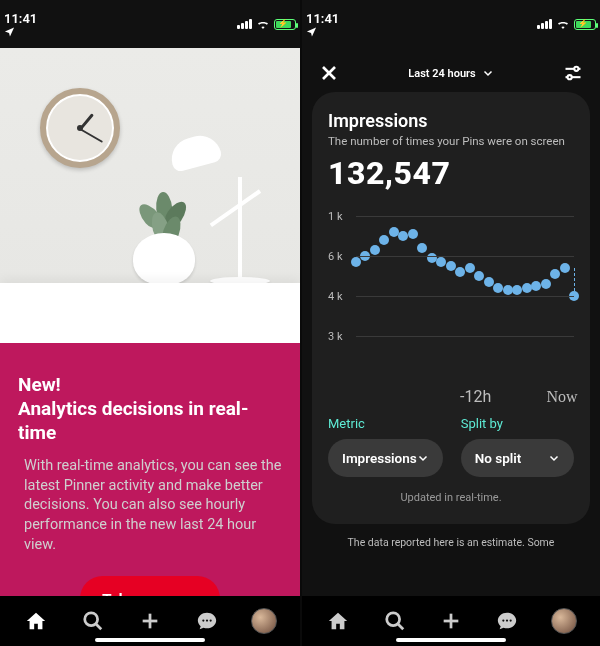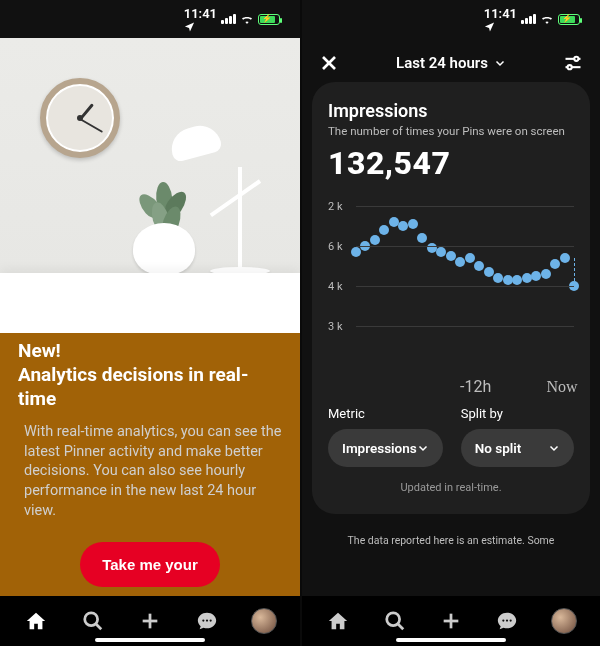--- a/index.html
+++ b/index.html
@@ -12,22 +12,22 @@
   .wrap { display: flex; width: 600px; height: 646px; }
   .phone {
     width: 300px; height: 646px; background: #111;
     position: relative; overflow: hidden;
     display: flex; flex-direction: column;
   }
   .phone + .phone { border-left: 2px solid #0a0a0a; }
 
   
   .status {
-    height: 38px; color: #fff; display: flex; justify-content: flex-end;
-    align-items: center; padding: 0 20px; font-size: 13px; font-weight: 600;
+    height: 48px; color: #fff; display: flex; justify-content: space-between;
+    align-items: center; padding: 0 4px; font-size: 13px; font-weight: 600;
   }
   .status .right { display: flex; align-items: center; gap: 4px; }
   .bars { display: inline-flex; align-items: flex-end; gap: 1px; }
   .bars span { width: 3px; background: #fff; display: inline-block; border-radius: 1px; }
   .bars span:nth-child(1){height:4px}.bars span:nth-child(2){height:6px}
   .bars span:nth-child(3){height:8px}.bars span:nth-child(4){height:10px}
   .wifi { width:14px; height:10px; }
   .battery {
     width: 22px; height: 11px; border: 1px solid #5eff7a; border-radius: 3px;
     position: relative; display: inline-flex; align-items: center; padding:1px;
@@ -60,65 +60,65 @@
   .pot{position:absolute;right:105px;bottom:58px;width:62px;height:52px;background:#fff;border-radius:50% 50% 45% 45%;box-shadow:0 2px 3px rgba(0,0,0,0.12);}
   .plant{position:absolute;right:110px;bottom:100px;width:52px;height:55px;}
   .leaf{position:absolute;width:16px;height:28px;background:#6b8a6b;border-radius:50% 50% 50% 50% / 60% 60% 40% 40%;}
   .leaf.l1{left:18px;top:4px;transform:rotate(-5deg);}
   .leaf.l2{left:4px;top:14px;transform:rotate(-40deg);background:#7a977a;}
   .leaf.l3{left:30px;top:12px;transform:rotate(35deg);background:#5c7a5c;}
   .leaf.l4{left:14px;top:24px;transform:rotate(-15deg);background:#85a085;}
   .leaf.l5{left:26px;top:28px;transform:rotate(20deg);}
 
   .promo {
-    background:#a16207; color:#fff; padding:6px 18px 24px;
+    background:#be185d; color:#fff; padding:30px 18px 24px;
     position:absolute; left:0; right:0; bottom:0; top:295px;
   }
   .promo .lead { font-size:19px; font-weight:700; line-height:1.25;}
   .promo .body { font-size:14.5px; color:#cfcfcf; margin-top:12px; line-height:1.35;margin-left:6px;}
   .cta {
     background:#e60023; color:#fff; border:none; display:block;
     margin:22px auto 0; padding:14px 22px; border-radius:26px;
     font-size:15px; font-weight:700;
   }
 
   
   .hdr {
     display:flex; align-items:center; justify-content:space-between;
     padding:14px 16px 8px; color:#fff;
   }
-  .hdr .mid { font-size:15px; font-weight:600; display:flex; align-items:center; gap:6px;}
+  .hdr .mid { font-size:11px; font-weight:600; display:flex; align-items:center; gap:6px;}
   .xbtn, .tune { width:22px; height:22px; display:flex; align-items:center; justify-content:center;}
 
   .card {
     background:#1f1f1f; margin:0 10px; border-radius:23px;
     padding:18px 16px 20px; color:#fff;
   }
   .card h2 { font-size:18px; font-weight:600; }
   .sub { font-size:11.5px; color:#bdbdbd; margin-top:3px;}
   .big { font-size:32px; font-weight:800; margin-top:6px; letter-spacing:0.5px;}
 
   .chart-area { position:relative; height:200px; margin-top:14px; }
   .ylab { position:absolute; left:0; font-size:11px; color:#bdbdbd; transform:translateY(-50%);}
   .grid { position:absolute; left:28px; right:0; height:1px; background:#3a3a3a;}
   .plot { position:absolute; left:28px; right:0; top:0; bottom:30px;}
   .pt { position:absolute; width:10px; height:10px; background:#6db3e8; border-radius:50%; transform:translate(-50%,-50%);}
   .dash { position:absolute; width:0; border-left:1.5px dashed #6db3e8;}
   .xlab { position:absolute; bottom:0; font-size:16px; color:#bdbdbd; transform:translateX(-50%);}
 
   .controls { display:flex; gap:18px; margin-top:10px;}
   .ctrl { flex:1; }
-  .ctrl .lbl { font-size:13px; color:#ffffff; margin-bottom:8px;}
+  .ctrl .lbl { font-size:13px; color:#5eead4; margin-bottom:8px;}
   .pill {
     background:#3a3a3a; border-radius:22px; padding:11px 14px;
     display:flex; justify-content:space-between; align-items:center;
     font-size:13.5px; font-weight:600; color:#fff;
   }
   .upd { text-align:center; font-size:11px; color:#9a9a9a; margin-top:14px;}
-  .foot-note { text-align:center; font-size:10.5px; color:#bdbdbd; margin-top:20px;}
+  .foot-note { text-align:center; font-size:10.5px; color:#bdbdbd; margin-top:12px;}
 
   
   .tabbar {
     height:50px; background:#000; display:flex; justify-content:space-around;
     align-items:center; padding:0 8px;
   }
   .tabbar .tab { width:40px; height:40px; display:flex; align-items:center; justify-content:center; color:#ccc;}
   .avatar { width:26px; height:26px; border-radius:50%; background: radial-gradient(circle at 35% 35%, #d9b89a, #6b4a3a); border:1px solid #555;}
   .home-ind { position:absolute; bottom:4px; left:50%; transform:translateX(-50%); width:110px; height:4px; background:#fff; border-radius:3px;}
 
@@ -313,21 +313,21 @@
             <div class="pt" style="left: 100%; top: 90px;"></div>
             <div class="dash" style="left: 100%; top: 62px; height: 28px;"></div>
           </div>
       <div class="grid" style="top: 130px;"></div>
           <div class="ylab" style="top: 130px;">3 k</div>
           <div class="grid" style="top: 90px;"></div>
           <div class="ylab" style="top: 90px;">4 k</div>
           <div class="grid" style="top: 50px;"></div>
           <div class="ylab" style="top: 50px;">6 k</div>
           <div class="grid" style="top: 10px;"></div>
-          <div class="ylab" style="top: 10px;">2 k</div>
+          <div class="ylab" style="top: 10px;">1 k</div>
           <div class="xlab" style="left: 60%;">-12h</div>
           <div class="xlab" style="left: calc(100% - 12px); font-family: Liberation Serif, serif;">Now</div>
         </div>
 
       <div class="controls">
         <div class="ctrl">
           <div class="lbl">Metric</div>
           <div class="pill">
             <span>Impressions</span>
             <span>

